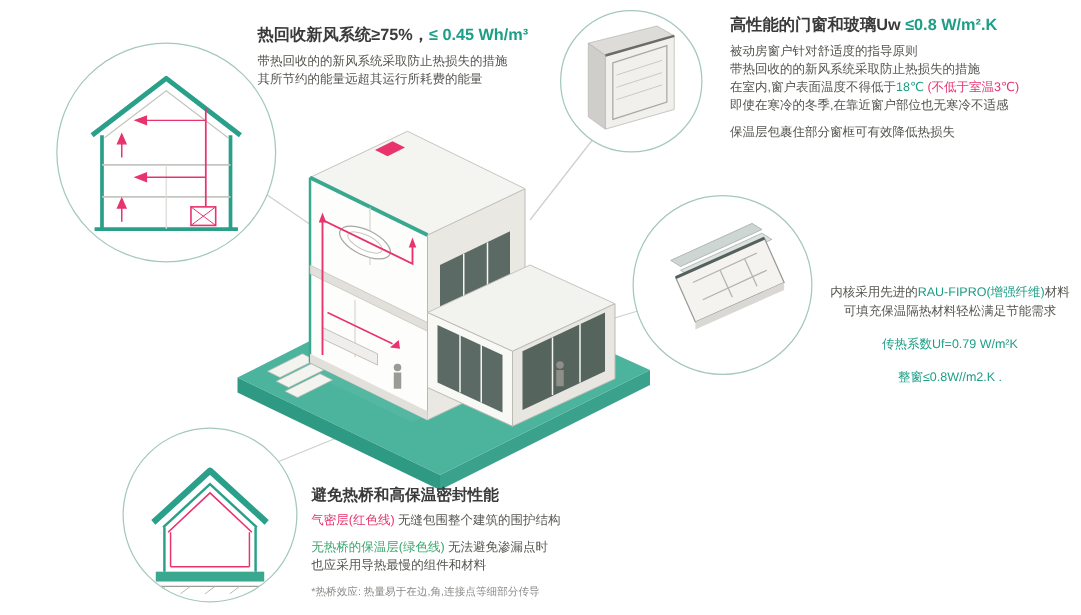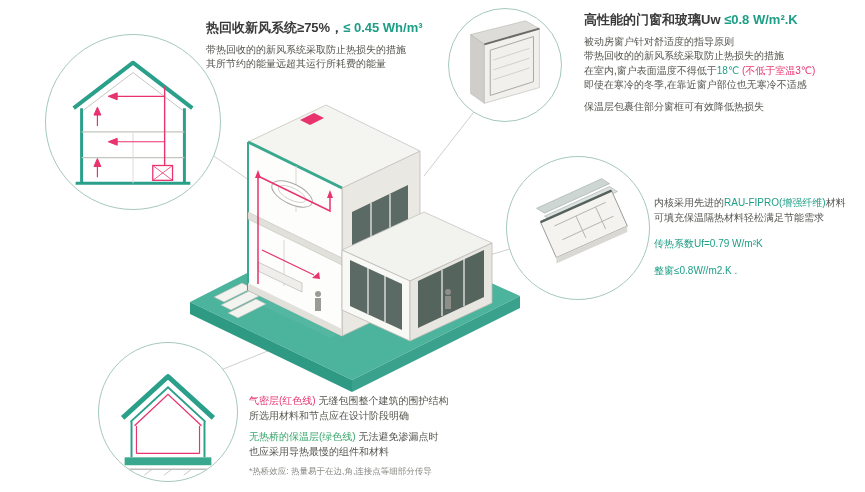--- a/index.html
+++ b/index.html
@@ -21,21 +21,21 @@
   .title{font-size:13px;font-weight:bold;color:#3a3a3a;line-height:1.3;}
   .teal{color:#1d9e86;}
   .red{color:#e8336d;}
   .green{color:#3aa76d;}
   .body{font-size:10px;line-height:1.45;color:#555550;margin-top:6px;}
   .body div{white-space:nowrap;}
   .gap{height:7px;}
   #t-tl{left:206px;top:20px;width:240px;}
   #t-tl .body{font-size:10px;}
   #t-tr{left:584px;top:12px;width:278px;}
-  #t-mr{left:654px;top:196px;width:212px;}
+  #t-mr{left:654px;top:228px;width:212px;text-align:center;}
   #t-mr .body{margin-top:0;}
   #t-bl{left:249px;top:388px;width:300px;}
   #t-bl .title{font-size:12.5px;}
   .stat{font-weight:normal;margin-top:12px;}
   .footnote{font-size:8.5px;color:#8a8a86;margin-top:6px;}
 </style>
 </head>
 <body>
 
 <div class="page">
@@ -206,23 +206,23 @@
   <div class="txt" id="t-mr">
     <div class="body">
       <div><span>内核采用先进的</span><span class="teal">RAU-FIPRO(增强纤维)</span><span>材料</span></div>
       <div>可填充保温隔热材料轻松满足节能需求</div>
       <div class="teal stat">传热系数Uf=0.79 W/m²K</div>
       <div class="teal stat">整窗≤0.8W//m2.K .</div>
     </div>
   </div>
 
   <div class="txt" id="t-bl">
+    <div class="title">避免热桥和高保温密封性能</div>
     <div class="body">
       <div><span class="red">气密层(红色线)</span><span> 无缝包围整个建筑的围护结构</span></div>
-      <div>所选用材料和节点应在设计阶段明确</div>
       <div class="gap"></div>
       <div><span class="green">无热桥的保温层(绿色线)</span><span> 无法避免渗漏点时</span></div>
       <div>也应采用导热最慢的组件和材料</div>
       <div class="footnote">*热桥效应: 热量易于在边,角,连接点等细部分传导</div>
     </div>
   </div>
 
 </div>
 
 </body></html>

